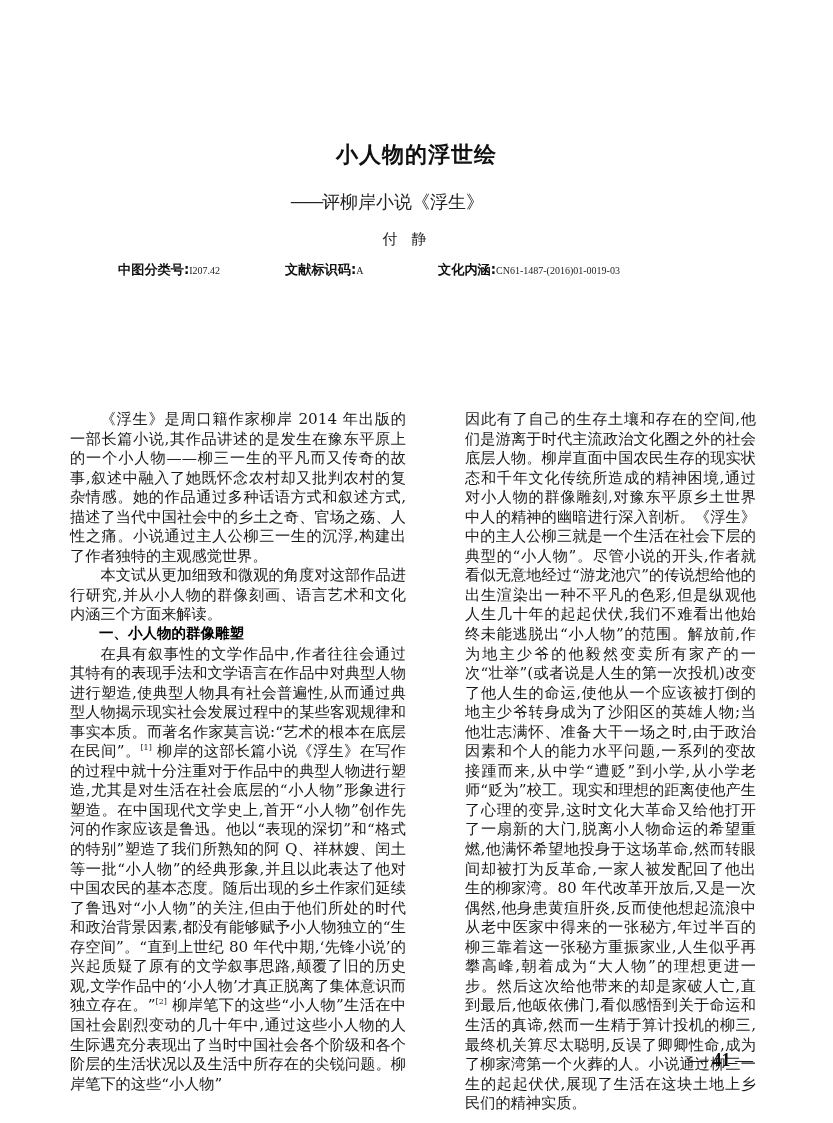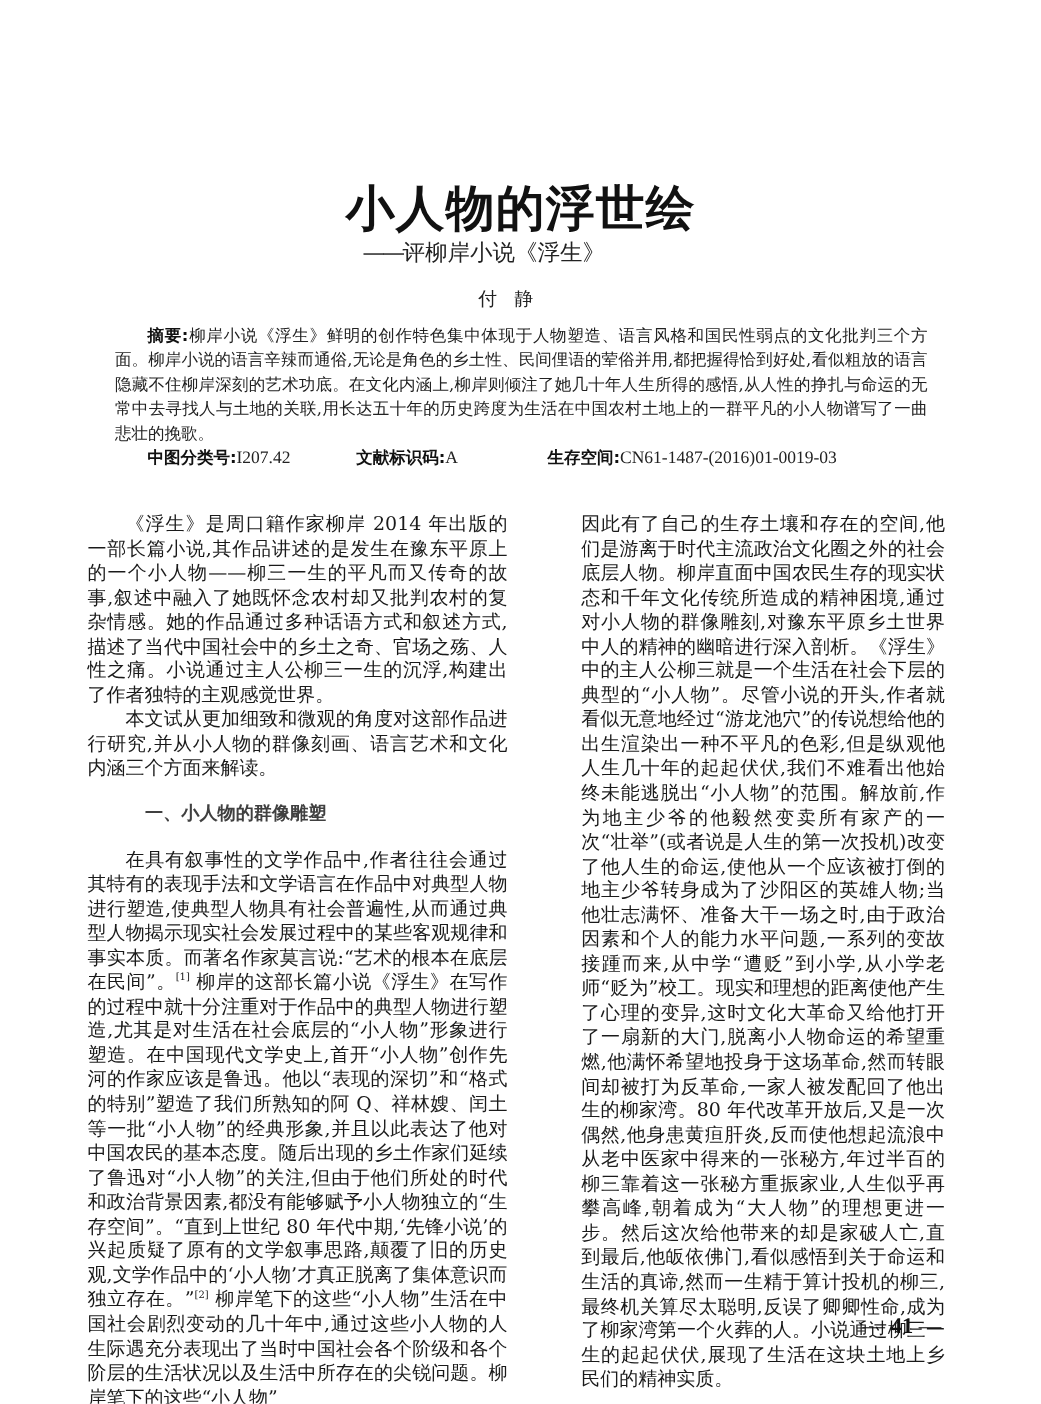--- a/index.html
+++ b/index.html
@@ -1,65 +1,64 @@
 <!DOCTYPE html>
 <html><head>
 <meta charset="utf-8">
 <style>
   html, body { margin: 0; padding: 0; background: #ffffff; }
   body { width: 833px; height: 1123px; position: relative; overflow: hidden; color: #1a1a1a; }
 
   #title { position: absolute; top: 140px; left: 0; width: 833px; text-align: center;
-    font-family: "DejaVu Serif", serif; font-weight: bold; font-size: 39px; letter-spacing: 1px; color: #111; }
+    font-family: "DejaVu Serif", serif; font-weight: bold; font-size: 22px; letter-spacing: 1px; color: #111; }
   #subtitle { position: absolute; top: 190px; left: 0; width: 774px; text-align: center;
     font-family: "DejaVu Serif", serif; font-size: 18px; color: #222; }
   #subtitle .dash { letter-spacing: -2px; }
   #author { position: absolute; top: 230px; left: 0; width: 823px; text-align: center;
     font-family: "DejaVu Serif", serif; font-size: 15px; letter-spacing: 14px; color: #222; }
 
   #abstract-block { position: absolute; top: 260px; left: 92px; width: 650px;
     font-family: "DejaVu Serif", serif; font-size: 13.2px; line-height: 19.4px; color: #222;
     text-align: justify; }
   #abstract-block p { margin: 0; }
   .abs-para { text-indent: 26px; }
   .label { font-family: "DejaVu Sans", sans-serif; font-weight: bold; color: #111; }
   .kw-line { padding-left: 26px; }
   .meta-line { padding-left: 26px; display: flex; white-space: nowrap; }
   .meta-item { display: inline-block; }
   .meta-item.m1 { width: 167px; }
   .meta-item.m2 { width: 153px; }
-  .meta-val { font-family: "Liberation Serif", serif; font-size: 14px; }
+  .meta-val { font-family: "Liberation Serif", serif; font-size: 10px; }
 
   .col { position: absolute; top: 410px; width: 336px;
     font-family: "DejaVu Serif", serif; font-size: 15.2px; line-height: 19.55px;
     text-align: justify; color: #1a1a1a; }
   #col-left { left: 70px; }
   #col-right { left: 420px; }
   .col p { margin: 0; text-indent: 2em; }
   .col p.noindent { text-indent: 0; margin-left: 45px; }
-  .col h2 { margin: 17px; text-indent: 2em; font-family: Liberation Sans, sans-serif; font-weight: bold; font-size: 14.5px; line-height: 19.55px; color: #404040; }
+  .col h2 { margin: 0; text-indent: 2em; font-family: Liberation Mono, monospace; font-weight: bold; font-size: 14.5px; line-height: 19.55px; color: #000000; }
   sup { font-size: 8px; vertical-align: 6px; line-height: 0; }
 
   #page-number { position: absolute; top: 1050px; left: 690px; width: 80px; text-align: left;
     font-family: "Liberation Serif", serif; font-size: 18px; font-weight: bold; color: #111; }
   #page-number .dash { font-weight: normal; }
 </style>
 </head>
 <body>
 
 <div id="title">小人物的浮世绘</div>
 <div id="subtitle"><span class="dash">——</span><span>评柳岸小说《浮生》</span></div>
 <div id="author">付静</div>
 
 <div id="abstract-block">
-  <p class="abs-para"><span class="label">摘要:</span><span>柳岸小说《浮生》鲜明的创作特色集中体现于人物塑造、语言风格和国民性弱点的文化批判三个方面。柳岸小说的语言辛辣而通俗,无论是角色的乡土性、民间俚语的荤俗并用,都把握得恰到好处,看似粗放的语言隐藏不住柳岸深刻的艺术功底。在文化内涵上,柳岸则倾注了她几十年人生所得的感悟,从人性的挣扎与命运的无常中去寻找人与土地的关联,用长达五十年的历史跨度为生活在中国农村土地上的一群平凡的小人物谱写了一曲悲壮的挽歌。</span></p>
   <p class="meta-line">
     <span class="meta-item m1"><span class="label">中图分类号:</span><span class="meta-val">I207.42</span></span>
     <span class="meta-item m2"><span class="label">文献标识码:</span><span class="meta-val">A</span></span>
-    <span class="meta-item"><span class="label">生存空间:</span><span class="meta-val">CN61-1487-(2016)01-0019-03</span></span>
+    <span class="meta-item"><span class="label">文化内涵:</span><span class="meta-val">CN61-1487-(2016)01-0019-03</span></span>
   </p>
 </div>
 
 <div id="col-left" class="col">
   <p>《浮生》是周口籍作家柳岸 2014 年出版的一部长篇小说,其作品讲述的是发生在豫东平原上的一个小人物——柳三一生的平凡而又传奇的故事,叙述中融入了她既怀念农村却又批判农村的复杂情感。她的作品通过多种话语方式和叙述方式,描述了当代中国社会中的乡土之奇、官场之殇、人性之痛。小说通过主人公柳三一生的沉浮,构建出了作者独特的主观感觉世界。</p>
   <p>本文试从更加细致和微观的角度对这部作品进行研究,并从小人物的群像刻画、语言艺术和文化内涵三个方面来解读。</p>
   <h2>一、小人物的群像雕塑</h2>
   <p><span>在具有叙事性的文学作品中,作者往往会通过其特有的表现手法和文学语言在作品中对典型人物进行塑造,使典型人物具有社会普遍性,从而通过典型人物揭示现实社会发展过程中的某些客观规律和事实本质。而著名作家莫言说:“艺术的根本在底层在民间”。</span><sup>[1]</sup><span> 柳岸的这部长篇小说《浮生》在写作的过程中就十分注重对于作品中的典型人物进行塑造,尤其是对生活在社会底层的“小人物”形象进行塑造。在中国现代文学史上,首开“小人物”创作先河的作家应该是鲁迅。他以“表现的深切”和“格式的特别”塑造了我们所熟知的阿 Q、祥林嫂、闰土等一批“小人物”的经典形象,并且以此表达了他对中国农民的基本态度。随后出现的乡土作家们延续了鲁迅对“小人物”的关注,但由于他们所处的时代和政治背景因素,都没有能够赋予小人物独立的“生存空间”。“直到上世纪 80 年代中期,‘先锋小说’的兴起质疑了原有的文学叙事思路,颠覆了旧的历史观,文学作品中的‘小人物’才真正脱离了集体意识而独立存在。”</span><sup>[2]</sup><span> 柳岸笔下的这些“小人物”生活在中国社会剧烈变动的几十年中,通过这些小人物的人生际遇充分表现出了当时中国社会各个阶级和各个阶层的生活状况以及生活中所存在的尖锐问题。柳岸笔下的这些“小人物”</span></p>
 </div>
 

